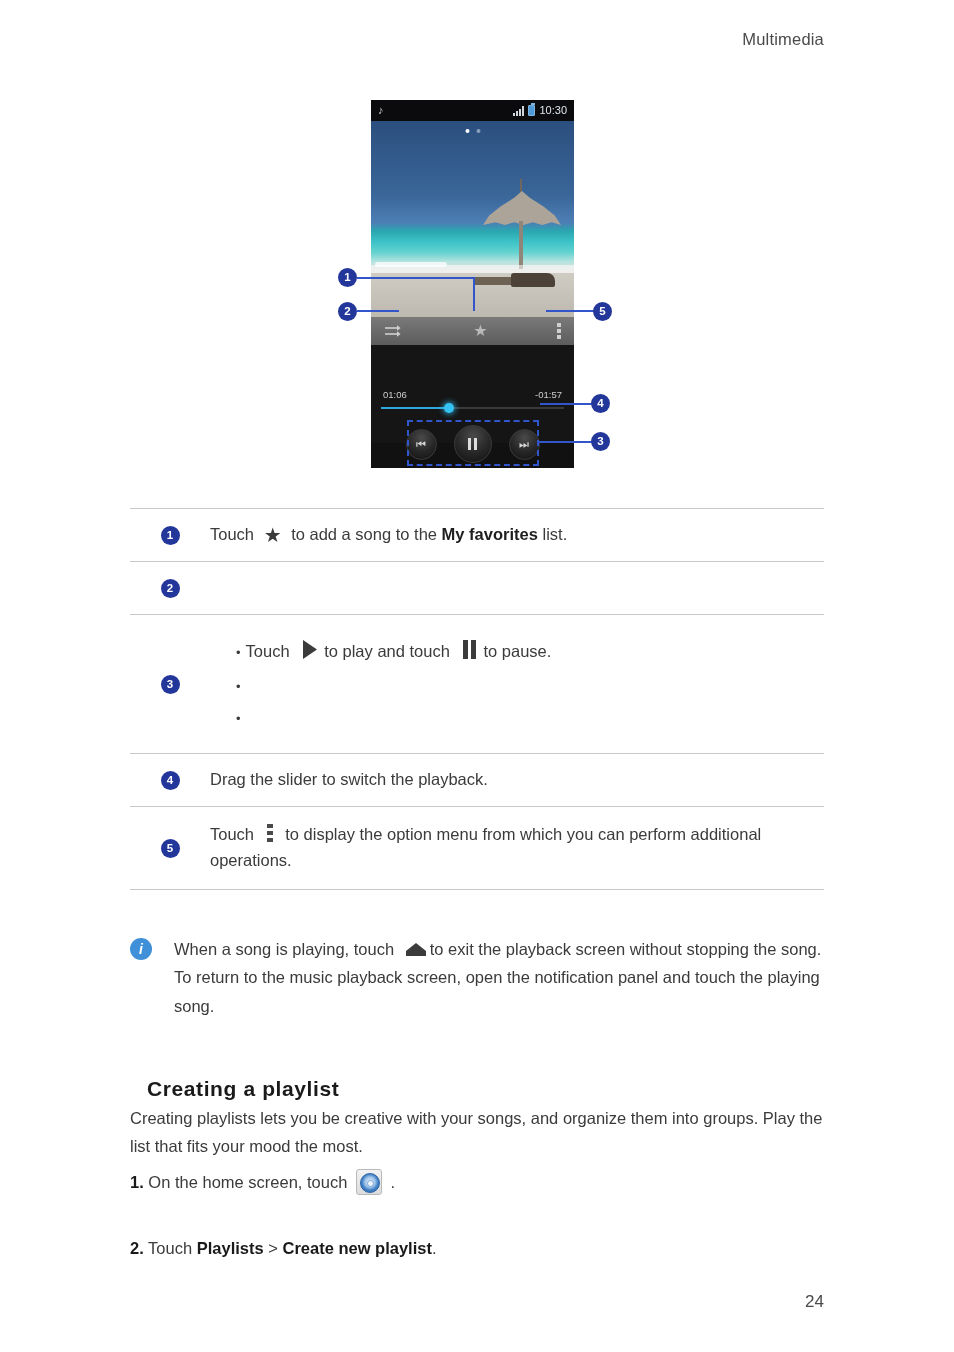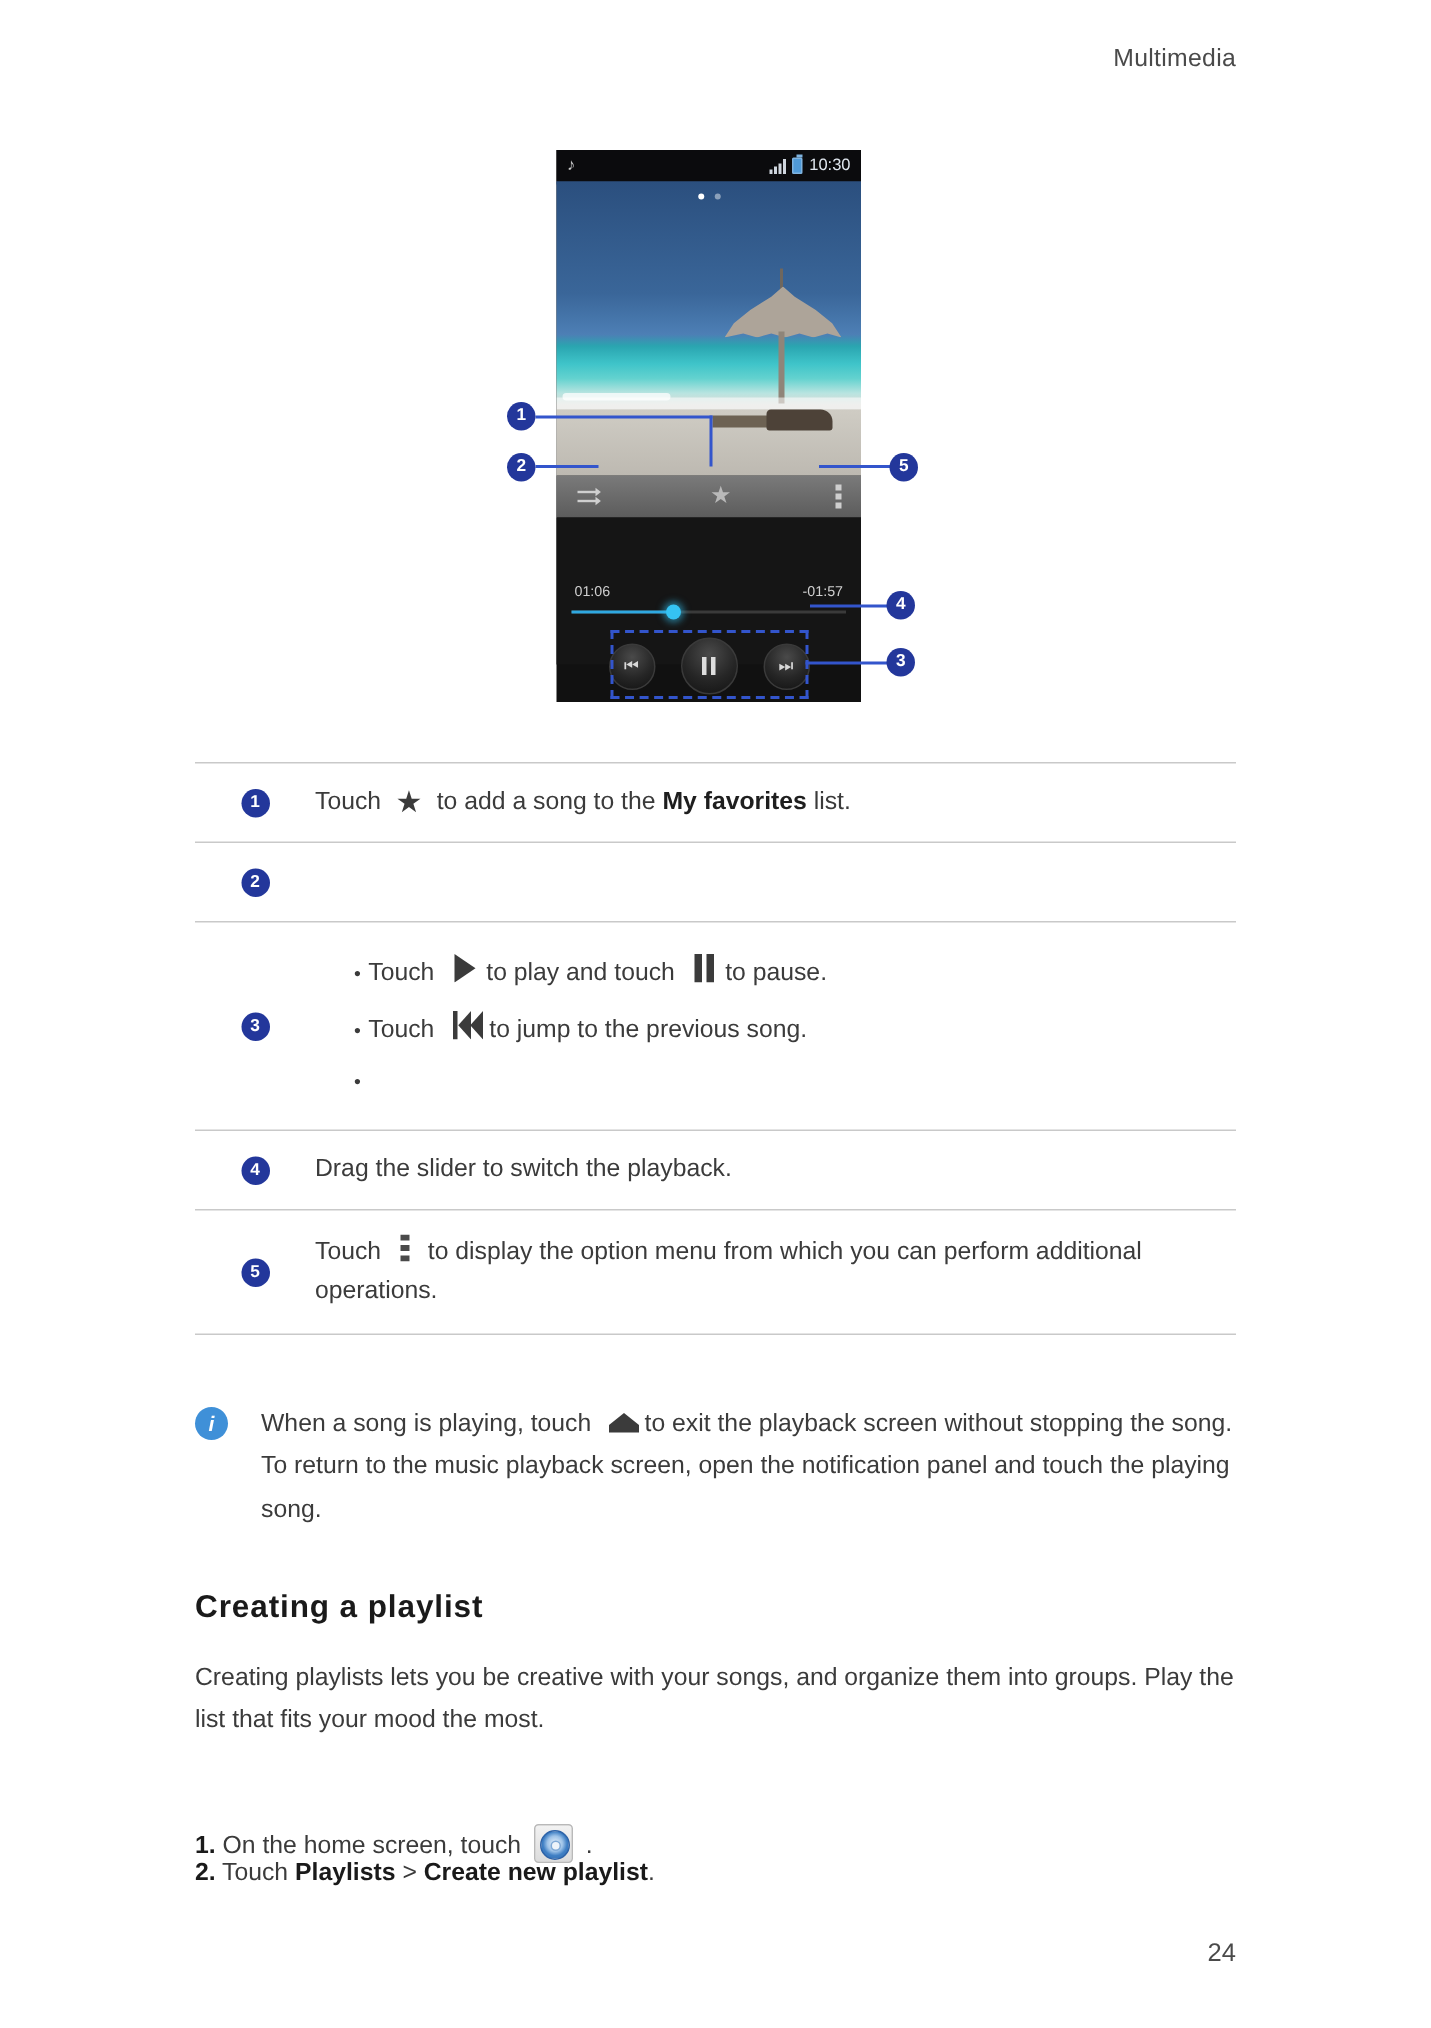--- a/index.html
+++ b/index.html
@@ -119,21 +119,21 @@
   .ic{ display:inline-flex; align-items:center; vertical-align:-2px; margin:0 5px; }
 
   
   .note-block{ position:absolute; left:130px; top:935px; width:694px; display:flex; }
   .info-icon{ width:22px;height:22px;border-radius:50%;background:#3f90d8;color:#fff;
               font-size:14px;font-style:italic;font-weight:bold;display:flex;align-items:center;justify-content:center;
               flex:0 0 22px; margin-top:3px;}
   .note-body{ margin-left:22px; font-size:16.5px; line-height:1.72; color:#3b3b3b; }
 
   
-  h2.sec{ position:absolute; left:130px; top:1060px; margin:0; font-size:21px; color:#1a1a1a;
+  h2.sec{ position:absolute; left:130px; top:1060px; margin:17px; font-size:21px; color:#1a1a1a;
           font-weight:bold; letter-spacing:.6px; }
   .para{ position:absolute; left:130px; top:1104px; width:694px; font-size:16.5px; line-height:1.72; color:#3b3b3b;}
   .step{ position:absolute; left:130px; width:694px; font-size:16.5px; line-height:1.6; color:#3b3b3b;}
   .step .n{ font-weight:bold; color:#1a1a1a; }
   .step b{ color:#1a1a1a; }
   .disc-icon{
     display:inline-block; width:26px;height:26px;vertical-align:-7px; margin:0 4px;
     background:linear-gradient(#f2f2f2,#dcdcdc); border:1px solid #b9b9b9; border-radius:3px;
     position:relative;
   }
@@ -277,27 +277,20 @@
           </span><span>to play and touch </span><span class="ic" style="margin:0 6px 0 8px;">
           <svg width="15" height="19" viewBox="0 0 15 19">
                 <rect x="1" y="0" width="5" height="19" fill="#3b3b3b"></rect>
                 <rect x="9" y="0" width="5" height="19" fill="#3b3b3b"></rect>
               </svg>
           </span><span>to pause.</span></span>
       </div>
 
       <div class="bul txt" style="margin-bottom:12px;">
         <span class="dot">•</span>
-        <span><span>Touch </span><span class="ic" style="margin:0 4px 0 8px;">
-          <svg width="20" height="19" viewBox="0 0 20 19">
-            <rect x="0" y="0" width="3" height="19" fill="#3b3b3b"></rect>
-            <path d="M12 0 L12 19 L3.5 9.5 Z" fill="#3b3b3b"></path>
-            <path d="M20 0 L20 19 L11.5 9.5 Z" fill="#3b3b3b"></path>
-          </svg>
-            </span><span>to jump to the previous song.</span></span>
       </div>
 
       <div class="bul txt">
         <span class="dot">•</span>
       </div>
 
     </div>
   </div>
 
   <div class="rule"></div>
@@ -336,21 +329,21 @@
   <div class="note-body"><span>When a song is playing, touch </span><span class="ic" style="margin:0 3px 0 6px;">
     <svg width="22" height="15" viewBox="0 0 22 15">
       <path d="M1 14 L1 9 L11 1 L21 9 L21 14 Z" fill="#3b3b3b"></path>
     </svg>
       </span><span>to exit the playback screen without stopping the song. To return to the music playback screen, open the notification panel and touch the playing song.</span></div>
 </div>
 
 <h2 class="sec">Creating a playlist</h2>
 <div class="para">Creating playlists lets you be creative with your songs, and organize them into groups. Play the list that fits your mood the most.</div>
 
-<div class="step" style="top:1216px;">
+<div class="step" style="top:1169px;">
   <span class="n">1.</span>
   <span>On the home screen, touch </span><span class="disc-icon"></span><span> .</span>
 </div>
 
 <div class="step" style="top:1235px;">
   <span class="n">2.</span>
   <span>Touch </span><b>Playlists</b>
   <span>&gt;</span>
   <b>Create new playlist</b><span>.</span>
 </div>

